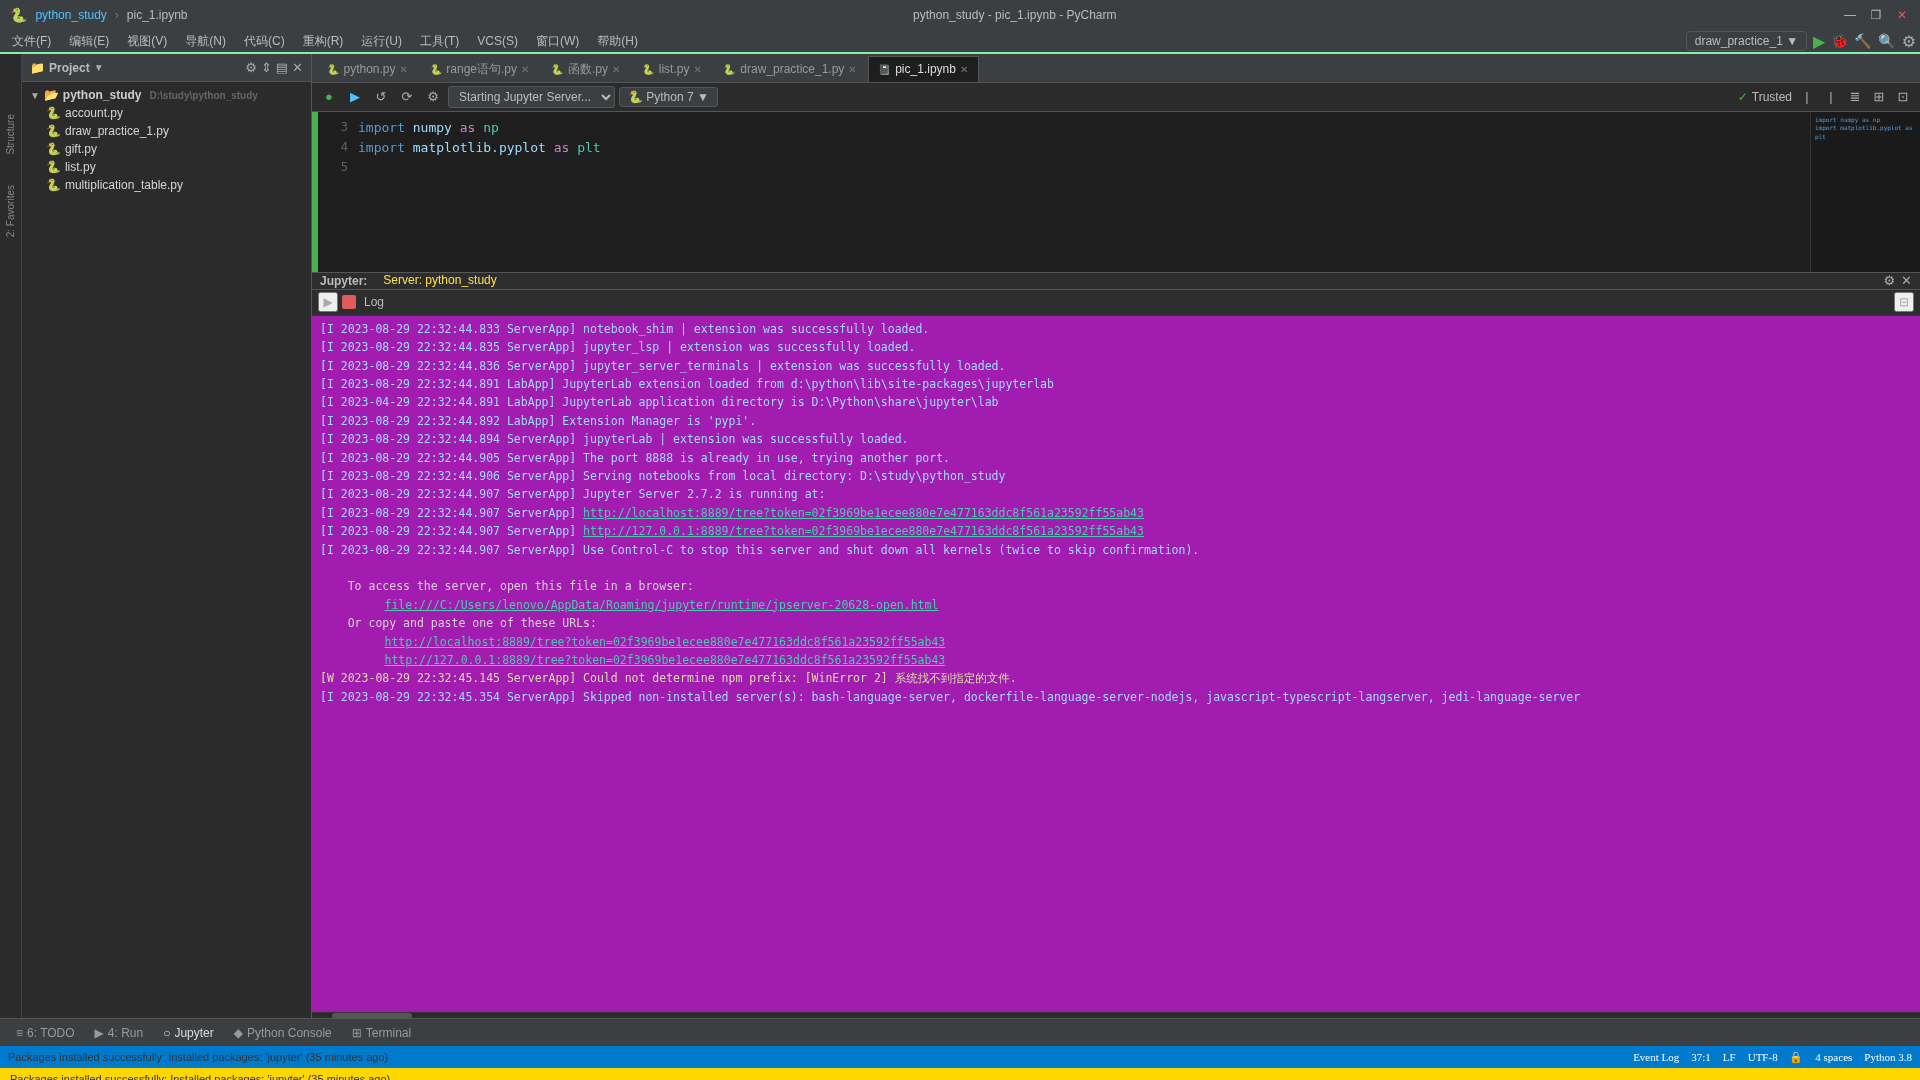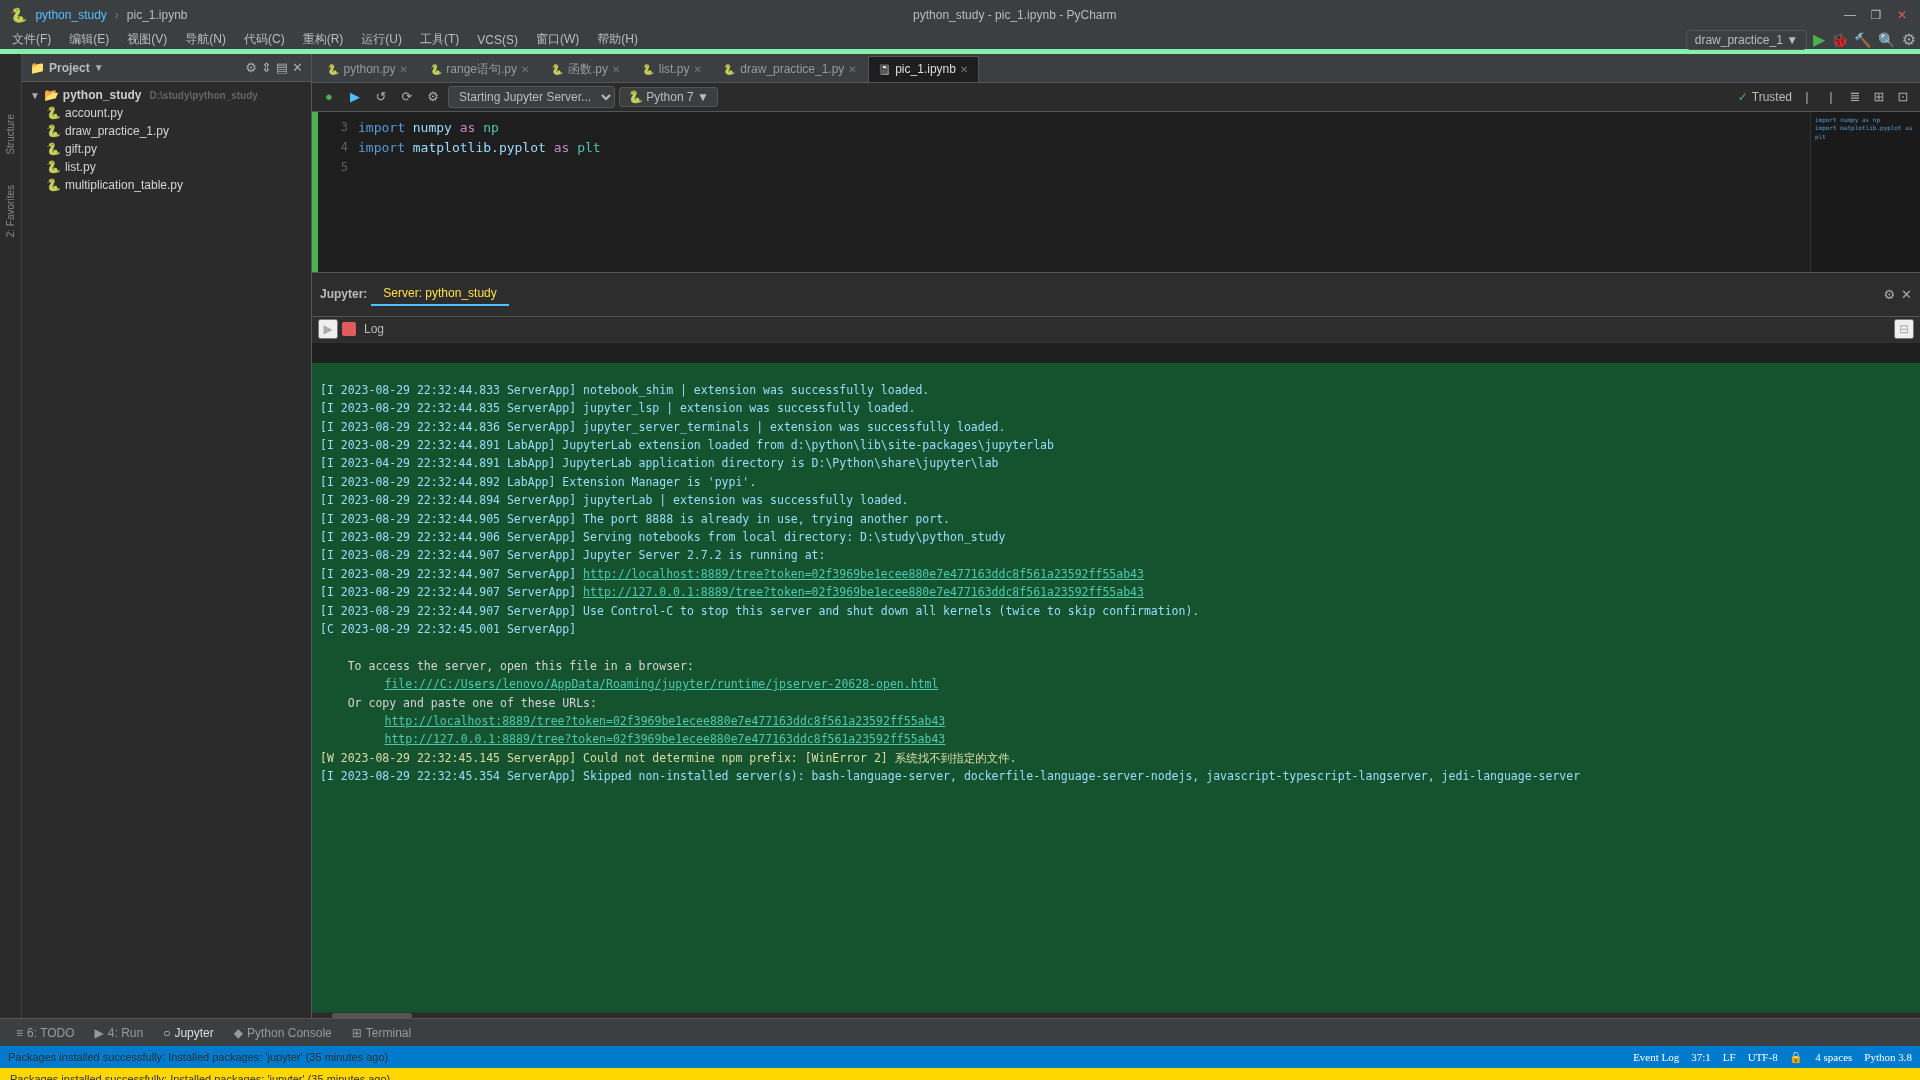--- a/index.html
+++ b/index.html
@@ -29,21 +29,21 @@
     .title-bar-right { display: flex; gap: 10px; }
     .title-bar-btn { cursor: pointer; width: 16px; text-align: center; }
 
     
     .menu-bar {
       height: 24px;
       background: #3c3f41;
       display: flex;
       align-items: center;
       padding: 0 4px;
-      border-bottom: 5px solid #86efac;
+      border-bottom: 2px solid #86efac;
       font-size: 12px;
       color: #bbb;
       gap: 2px;
     }
     .menu-item {
       padding: 2px 8px;
       cursor: pointer;
       border-radius: 3px;
     }
 
@@ -223,21 +223,21 @@
     .minimap-line { color: #6a9955; }
 
     
     .jupyter-panel {
       border-top: 1px solid #555;
       background: #1e1e1e;
       display: flex;
       flex-direction: column;
     }
     .jupyter-tab-bar {
-      height: 44px;
+      height: 17px;
       background: #2d2d2d;
       display: flex;
       align-items: center;
       padding: 0 8px;
       border-bottom: 1px solid #555;
       gap: 4px;
     }
     .jupyter-tab {
       display: flex;
       align-items: center;
@@ -276,27 +276,26 @@
       width: 14px;
       height: 14px;
       background: #e05c5c;
       border-radius: 2px;
       cursor: pointer;
     }
 
     
     .log-area {
       flex: 1;
-      background: #14532d;
+      background: #a21caf;
       overflow-y: auto;
-      padding: 18px 8px;
+      padding: 4px 8px;
       font-family: 'Consolas', monospace;
       font-size: 11.5px;
       line-height: 1.6;
-      margin-top: 20px;
     }
     .log-line { white-space: nowrap; overflow: hidden; text-overflow: ellipsis; }
     .log-info { color: #9cdcfe; }
     .log-link { color: #4ec9b0; text-decoration: underline; cursor: pointer; }
     .log-warn { color: #dcdcaa; }
     .log-indent { padding-left: 16px; }
     .log-white { color: #d4d4d4; }
 
     
     .status-bar {
@@ -603,21 +602,20 @@
         <div class="log-line log-info">[I 2023-08-29 22:32:44.905 ServerApp] The port 8888 is already in use, trying another port.</div>
         <div class="log-line log-info">[I 2023-08-29 22:32:44.906 ServerApp] Serving notebooks from local directory: D:\study\python_study</div>
         <div class="log-line log-info">[I 2023-08-29 22:32:44.907 ServerApp] Jupyter Server 2.7.2 is running at:</div>
         <div class="log-line">
           <span style="color:#9cdcfe;">[I 2023-08-29 22:32:44.907 ServerApp] </span><span class="log-link">http://localhost:8889/tree?token=02f3969be1ecee880e7e477163ddc8f561a23592ff55ab43</span>
         </div>
         <div class="log-line">
           <span style="color:#9cdcfe;">[I 2023-08-29 22:32:44.907 ServerApp]     </span><span class="log-link">http://127.0.0.1:8889/tree?token=02f3969be1ecee880e7e477163ddc8f561a23592ff55ab43</span>
         </div>
         <div class="log-line log-info">[I 2023-08-29 22:32:44.907 ServerApp] Use Control-C to stop this server and shut down all kernels (twice to skip confirmation).</div>
-        <div class="log-line log-info">[C 2023-08-29 22:32:45.001 ServerApp]</div>
         <div class="log-line">&nbsp;</div>
         <div class="log-line log-white">&nbsp;&nbsp;&nbsp;&nbsp;To access the server, open this file in a browser:</div>
         <div class="log-line log-indent">
           &nbsp;&nbsp;&nbsp;&nbsp;&nbsp;&nbsp;&nbsp;<span class="log-link">file:///C:/Users/lenovo/AppData/Roaming/jupyter/runtime/jpserver-20628-open.html</span>
         </div>
         <div class="log-line log-white">&nbsp;&nbsp;&nbsp;&nbsp;Or copy and paste one of these URLs:</div>
         <div class="log-line log-indent">
           &nbsp;&nbsp;&nbsp;&nbsp;&nbsp;&nbsp;&nbsp;<span class="log-link">http://localhost:8889/tree?token=02f3969be1ecee880e7e477163ddc8f561a23592ff55ab43</span>
         </div>
         <div class="log-line log-indent">

